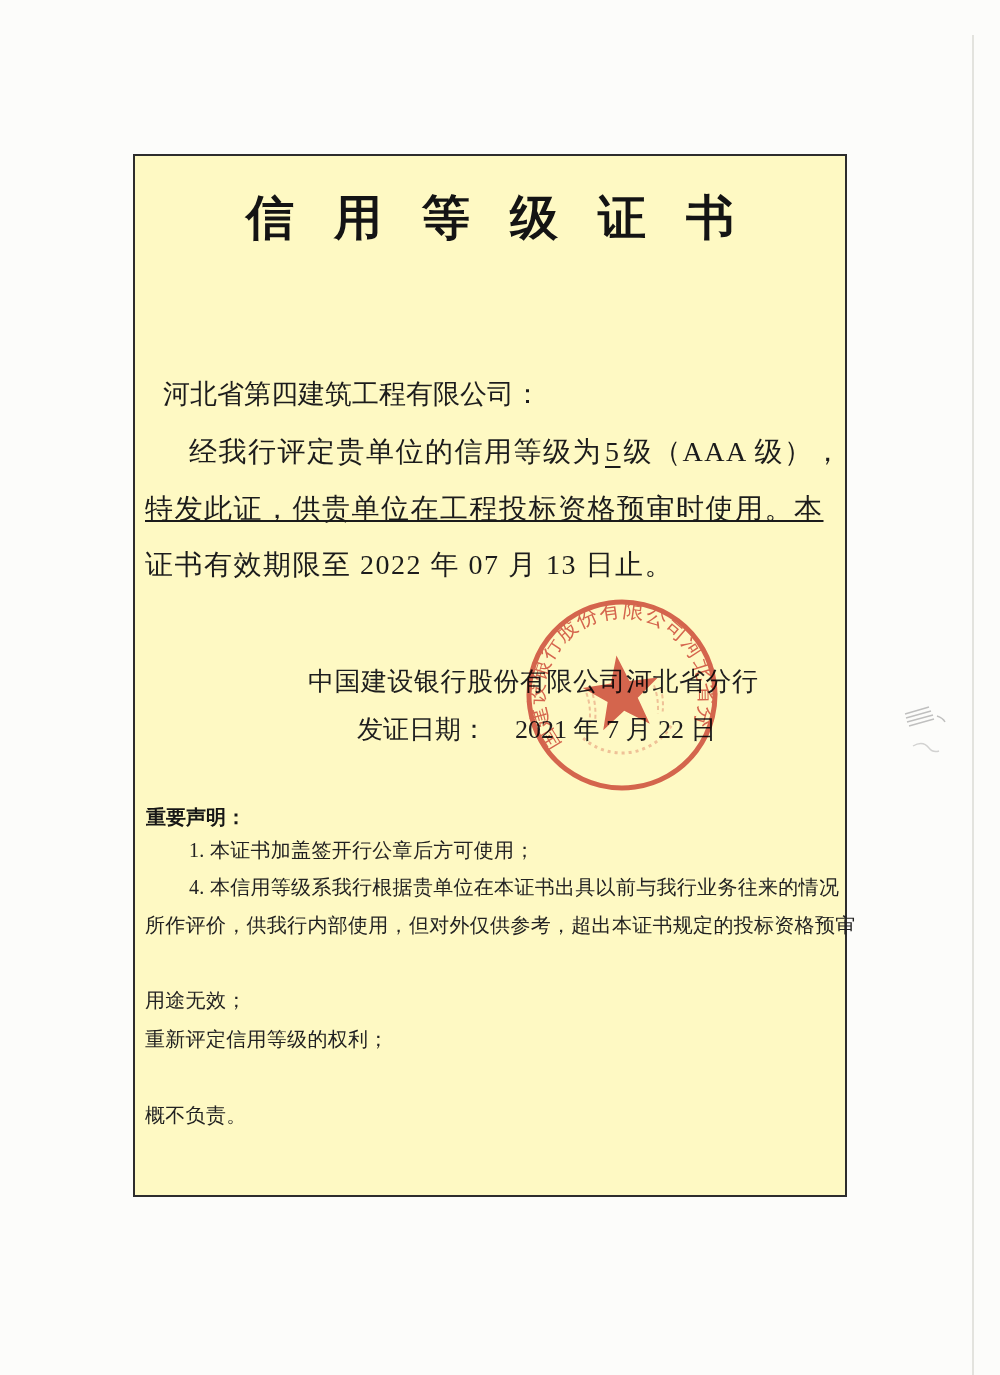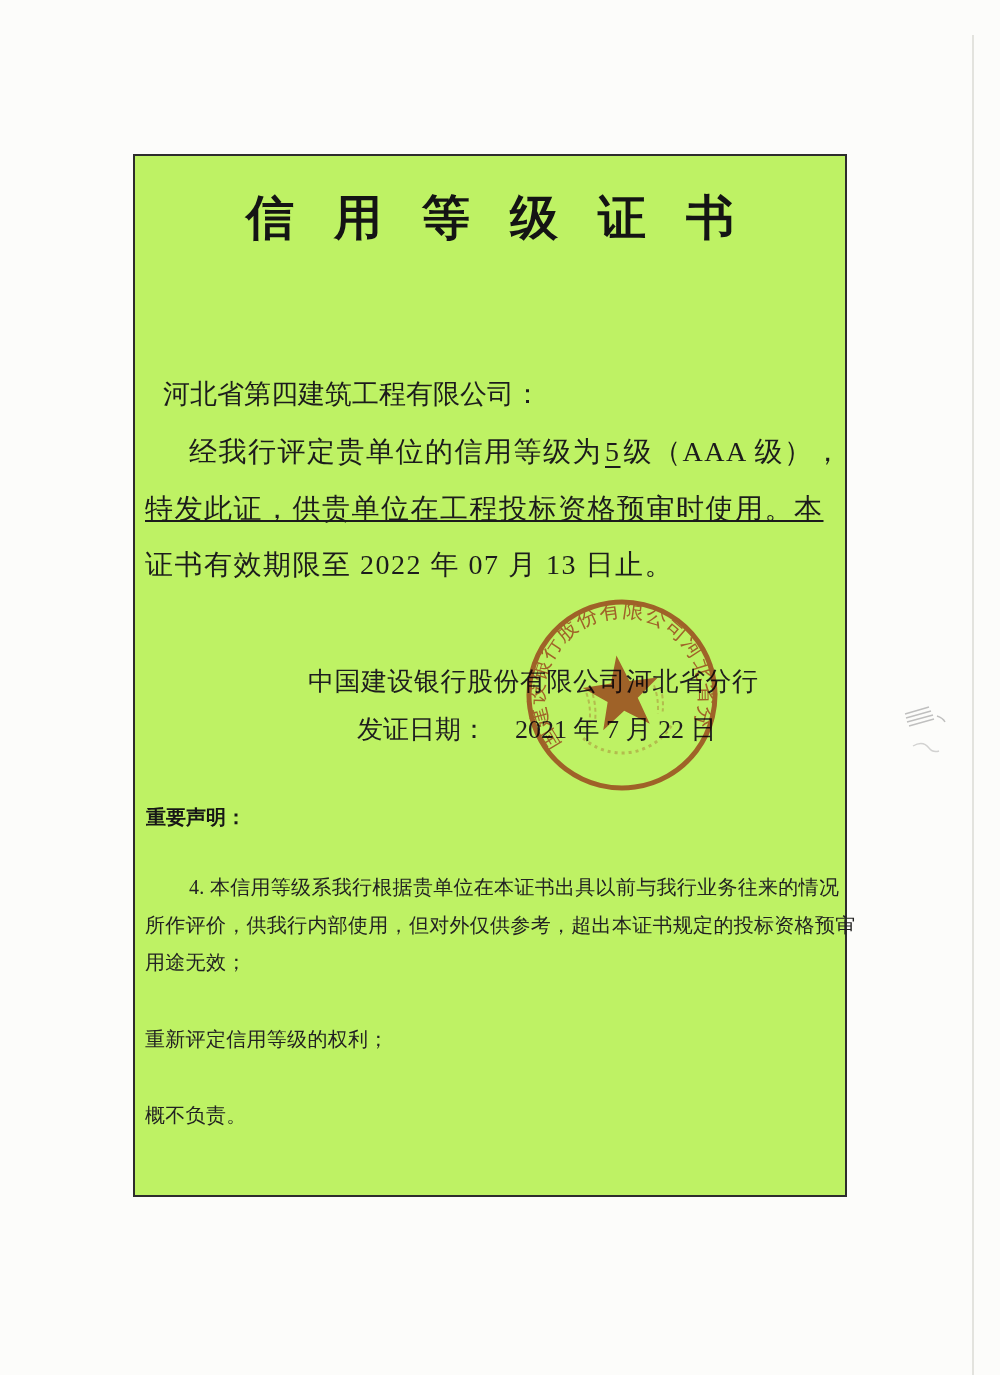--- a/index.html
+++ b/index.html
@@ -6,21 +6,21 @@
   body{
     width:1000px;height:1375px;position:relative;overflow:hidden;
     background:#fcfcfa;
     font-family:"Liberation Serif","DejaVu Serif",serif;
     color:#1e1e1e;
   }
   .abs{position:absolute;white-space:nowrap;}
   
   .cert{
     position:absolute;left:133px;top:154px;width:710px;height:1039px;
-    border:2px solid #2d2d2d;background:#bef264;
+    border:2px solid #2d2d2d;background:#fef9c3;
   }
   .cert-title{
     top:30px;left:0;width:100%;text-align:center;
     font-family:"Liberation Sans","DejaVu Sans",sans-serif;
     font-weight:700;font-size:48px;color:#141414;
     letter-spacing:40px;text-indent:40px;
   }
   .cert-serial{
     top:120px;left:0;width:100%;text-align:center;
     font-size:23px;color:#2a2a2a;letter-spacing:1px;
@@ -39,21 +39,21 @@
     top:648px;left:11px;
     font-family:"Liberation Sans","DejaVu Sans",sans-serif;
     font-weight:700;font-size:20px;color:#161616;
   }
   .nline{font-size:20px;color:#222;letter-spacing:0.3px;}
   .n-first{left:54px;}
   .n-cont{left:10px;}
   .n1{top:681px;}
   .n2a{top:718px;}
   .n2b{top:756px;}
-  .n2c{top:793px;}
+  .n2c{top:831px;}
   .n3a{top:833px;}
   .n3b{top:870px;}
   .n4a{top:908px;}
   .n4b{top:946px;}
   
   .stamp{
     position:absolute;left:382px;top:434px;width:210px;height:210px;
     transform:rotate(-8deg);
     mix-blend-mode:multiply;opacity:0.88;
     color:var(--stamp-color,#d4574e);
@@ -102,20 +102,21 @@
       <g stroke="currentColor" fill="none" opacity="0.38">
         <path d="M 60.6,142.3 A 58,58 0 0 0 149.4,142.3" stroke-width="3" stroke-dasharray="3 4"></path>
         <path d="M 70,98 q 3,14 -1,30 M 76,100 q 2,12 -1,26" stroke-width="2" stroke-dasharray="4 3"></path>
         <path d="M 138,100 q 3,13 0,28 M 144,103 q 2,11 -1,24" stroke-width="2" stroke-dasharray="4 3"></path>
       </g>
     </svg>
   </div>
 
   <div class="abs notice-heading">重要声明：</div>
 
+  <div class="abs nline n-first n1">1. 本证书加盖签开行公章后方可使用；</div>
 
   <div class="abs nline n-first n2a">4. 本信用等级系我行根据贵单位在本证书出具以前与我行业务往来的情况</div>
   <div class="abs nline n-cont n2b">所作评价，供我行内部使用，但对外仅供参考，超出本证书规定的投标资格预审</div>
   <div class="abs nline n-cont n2c">用途无效；</div>
 
   <div class="abs nline n-cont n3b">重新评定信用等级的权利；</div>
 
   <div class="abs nline n-cont n4b">概不负责。</div>
 
 </div>

